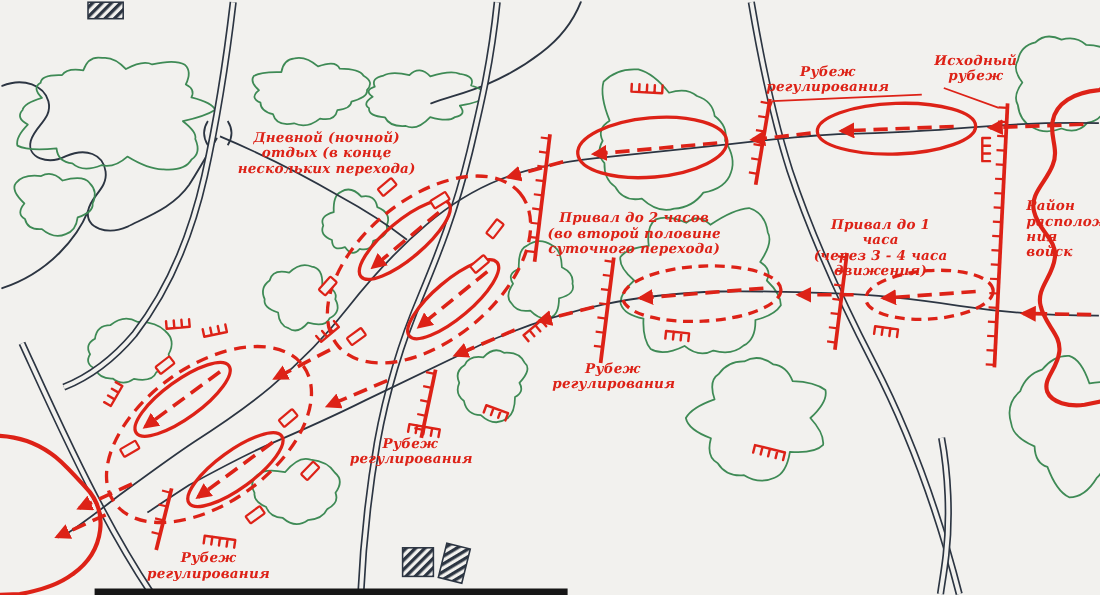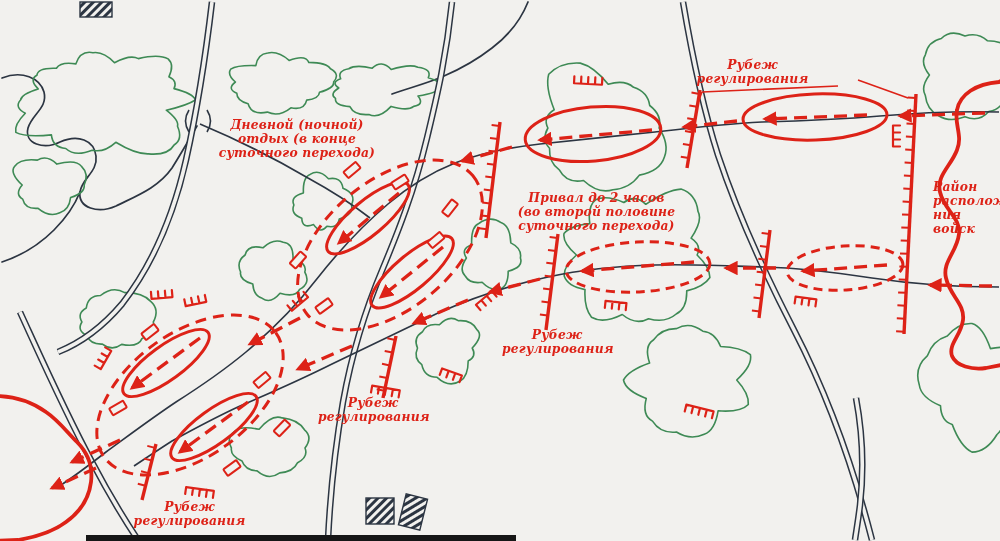--- a/index.html
+++ b/index.html
@@ -142,29 +142,34 @@
       <path d="M468,300 L414,323" stroke="#dd2217" stroke-width="3.3" fill="none" stroke-dasharray="13 7" marker-end="url(#ah)"></path>
       <path d="M352,346 L298,369" stroke="#dd2217" stroke-width="3.3" fill="none" stroke-dasharray="13 7" marker-end="url(#ah)"></path>
       <path d="M838,86 L702,92" stroke="#dd2217" stroke-width="1.6" fill="none"></path>
       <path d="M702,92 L696,108" stroke="#dd2217" stroke-width="1.6" fill="none"></path>
       <path d="M858,80 L908,98" stroke="#dd2217" stroke-width="1.6" fill="none"></path>
     </svg>
 
   <div class="labels" style="color: rgb(221, 34, 23);">
     <div class="lbl" style="left:212px;top:118px;width:170px;">Дневной (ночной)
 отдых (в конце
-суточного перехода)</div>
+нескольких перехода)</div>
     <div class="lbl" style="left:695px;top:58px;width:115px;">Рубеж
 регулирования</div>
+    <div class="lbl" style="left:842px;top:48px;width:90px;">Исходный
+рубеж</div>
     <div class="lbl left" style="left:933px;top:180px;width:70px;">Район
 расположе-
 ния войск</div>
-    <div class="lbl" style="left:514px;top:191px;width:165px;">Привал до 2 часов
+    <div class="lbl" style="left:494px;top:191px;width:165px;">Привал до 2 часов
 (во второй половине
 суточного перехода)</div>
+    <div class="lbl" style="left:738px;top:197px;width:125px;">Привал до 1 часа
+(через 3 - 4 часа
+движения)</div>
     <div class="lbl" style="left:502px;top:328px;width:110px;">Рубеж
 регулирования</div>
     <div class="lbl" style="left:318px;top:396px;width:110px;">Рубеж
 регулирования</div>
     <div class="lbl" style="left:132px;top:500px;width:115px;">Рубеж
 регулирования</div>
   </div>
 
 </div>
 

